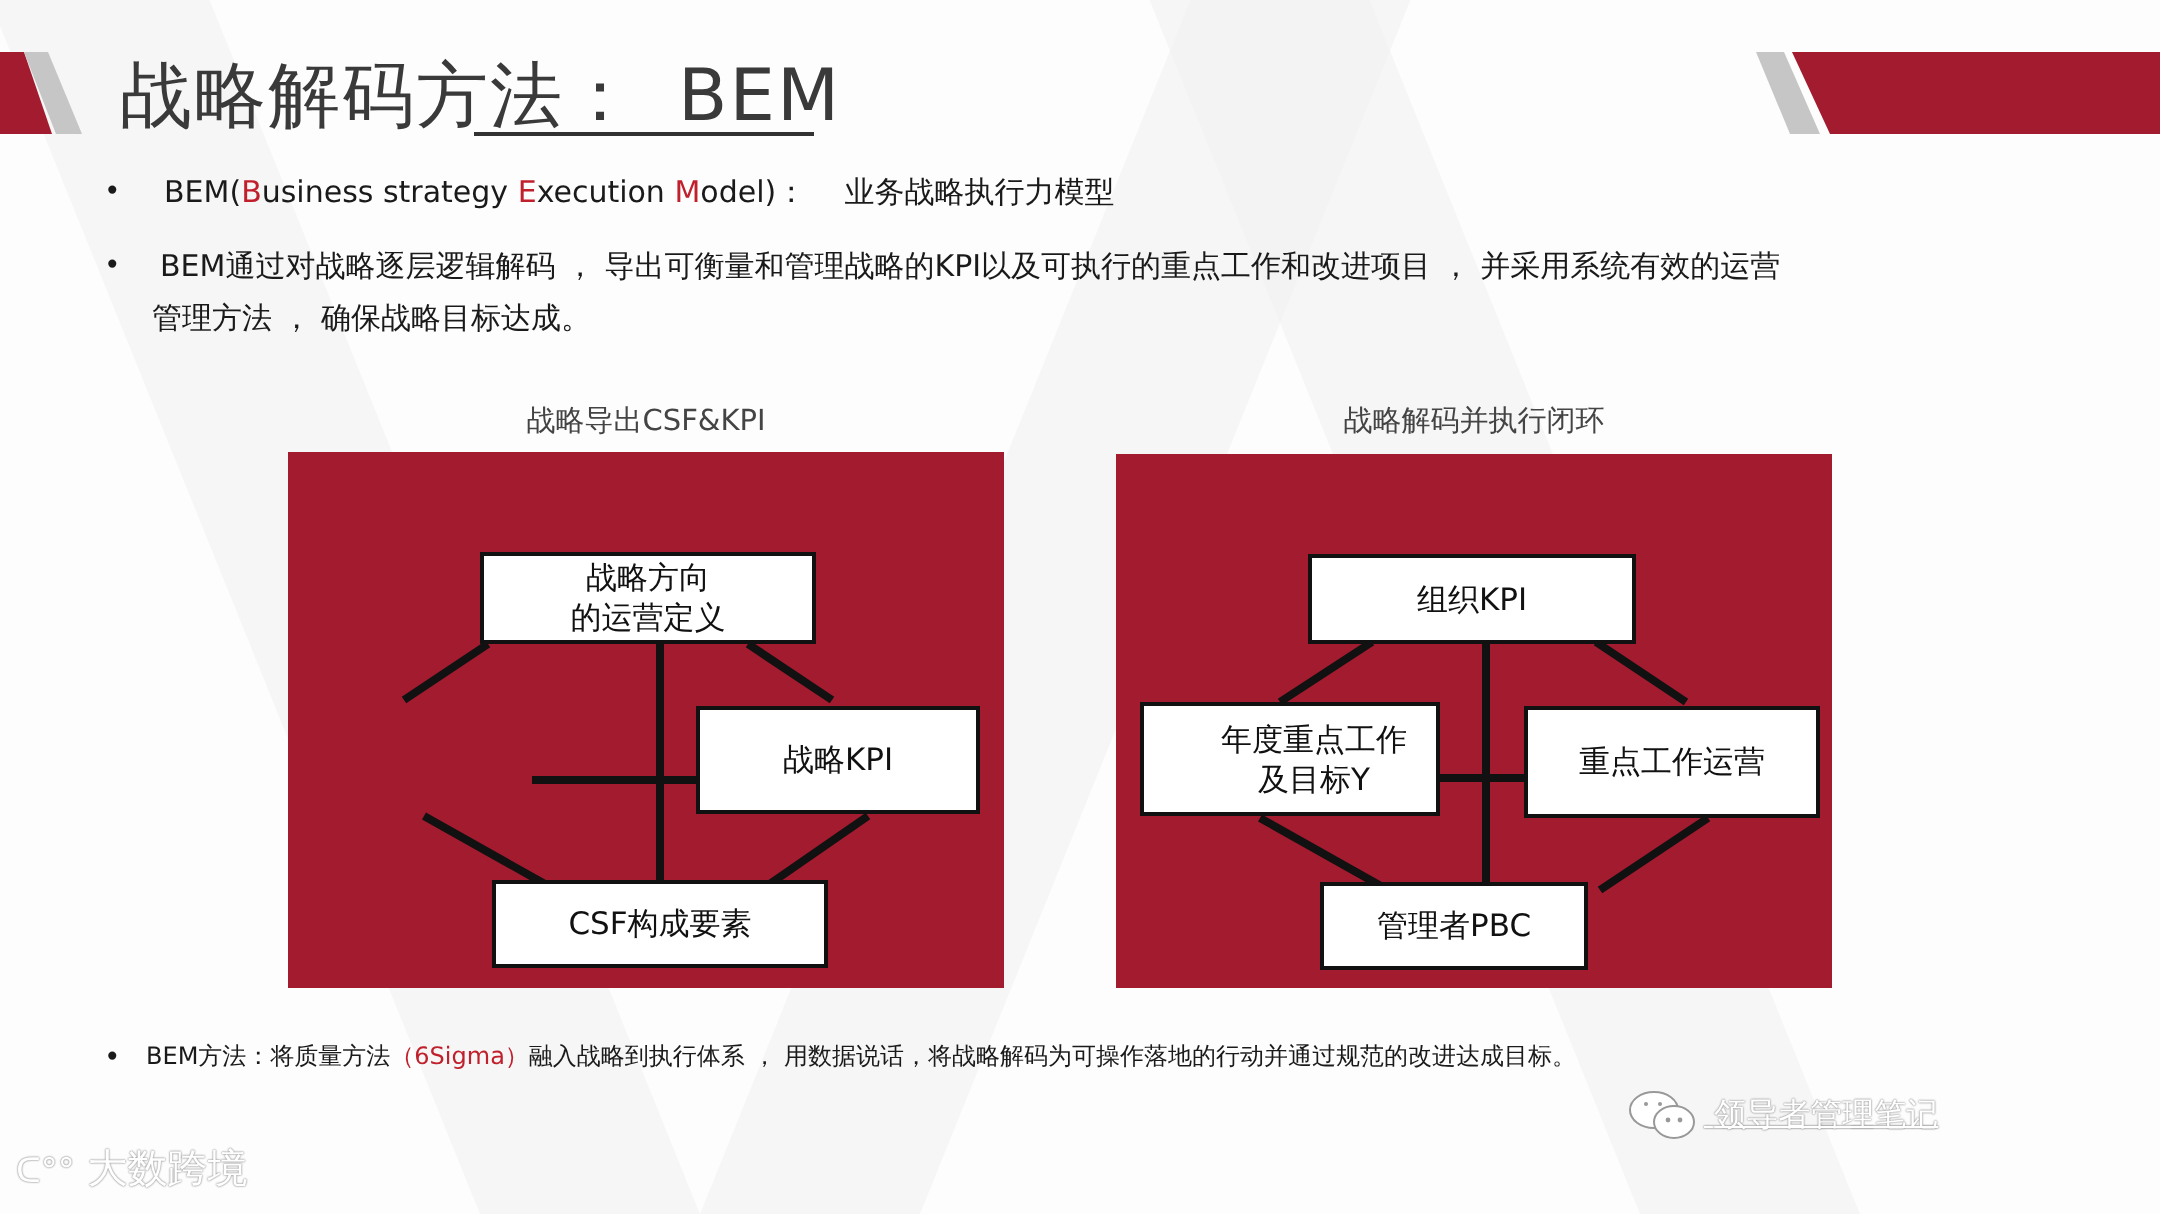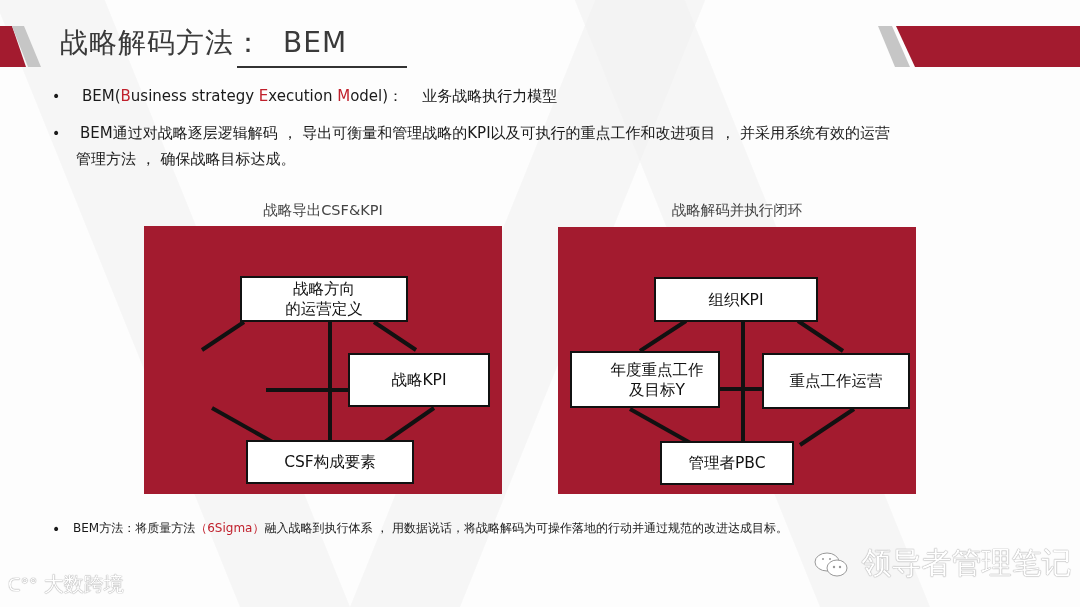--- a/index.html
+++ b/index.html
@@ -1,19 +1,19 @@
 <!DOCTYPE html>
 <html><head>
 <meta charset="utf-8">
 <style>
   html,body{margin:0;padding:0;}
   body{width:1080px;height:607px;position:relative;overflow:hidden;background:#fdfdfd;font-family:"DejaVu Sans","Liberation Sans",sans-serif;color:#1a1a1a;}
   .bgstripe{position:absolute;top:-40px;height:700px;width:110px;background:#f1f1f1;transform:skewX(22deg);opacity:.55;}
   .deco{position:absolute;}
-  .title{position:absolute;left:60px;top:24px;font-size:28px;color:#3a3a3a;white-space:nowrap;letter-spacing:1px;}
+  .title{position:absolute;left:60px;top:24px;font-size:36px;color:#3a3a3a;white-space:nowrap;letter-spacing:1px;}
   .title .bem{margin-left:20px;}
   .title-line{position:absolute;left:237px;top:66px;width:170px;height:2px;background:#333;}
   .bullet{position:absolute;font-size:15px;color:#1a1a1a;white-space:nowrap;}
   .dot{position:absolute;font-size:14px;}
   .red{color:#c0202c;}
   .diag-title{position:absolute;font-size:14.5px;color:#444;white-space:nowrap;text-align:center;}
   .panel{position:absolute;background:#a31b2f;}
   .node{position:absolute;background:#fff;border:2px solid #111;box-sizing:border-box;display:flex;align-items:center;justify-content:center;text-align:center;font-size:15.5px;line-height:20px;color:#111;}
   svg.lines{position:absolute;left:0;top:0;}
   .wm{position:absolute;color:#fff;text-shadow:0 0 1px #999,0 0 1px #999;white-space:nowrap;}
@@ -100,21 +100,21 @@
 
 <div class="dot" style="left:52px;top:521px;">•</div>
 <div class="bullet" style="left:73px;top:520px;font-size:12px;">
   <span>BEM方法：将质量方法</span><span class="red">（6Sigma）</span><span>融入战略到执行体系 ， 用数据说话，将战略解码为可操作落地的行动并通过规范的改进达成目标。</span>
 </div>
 
 <div class="wm" style="left:8px;top:571px;font-size:20px;">
   <span style="font-size:17px;">ᑕ°°</span>
   <span>大数跨境</span>
 </div>
-<div class="wm" style="left:812px;top:543px;font-size:30px;">
+<div class="wm" style="left:812px;top:543px;font-size:16px;text-decoration:underline;">
   <svg width="40" height="30" viewBox="0 0 40 30" style="vertical-align:middle;">
     <g fill="#fff" stroke="#999" stroke-width="1">
       <ellipse cx="15" cy="12" rx="12" ry="9"></ellipse>
       <ellipse cx="25" cy="18" rx="10" ry="8"></ellipse>
     </g>
     <g fill="#999">
         <circle cx="22" cy="17" r="1.2"></circle>
         <circle cx="28" cy="17" r="1.2"></circle>
         <circle cx="11" cy="9" r="1"></circle>
         <circle cx="18" cy="9" r="1"></circle>

